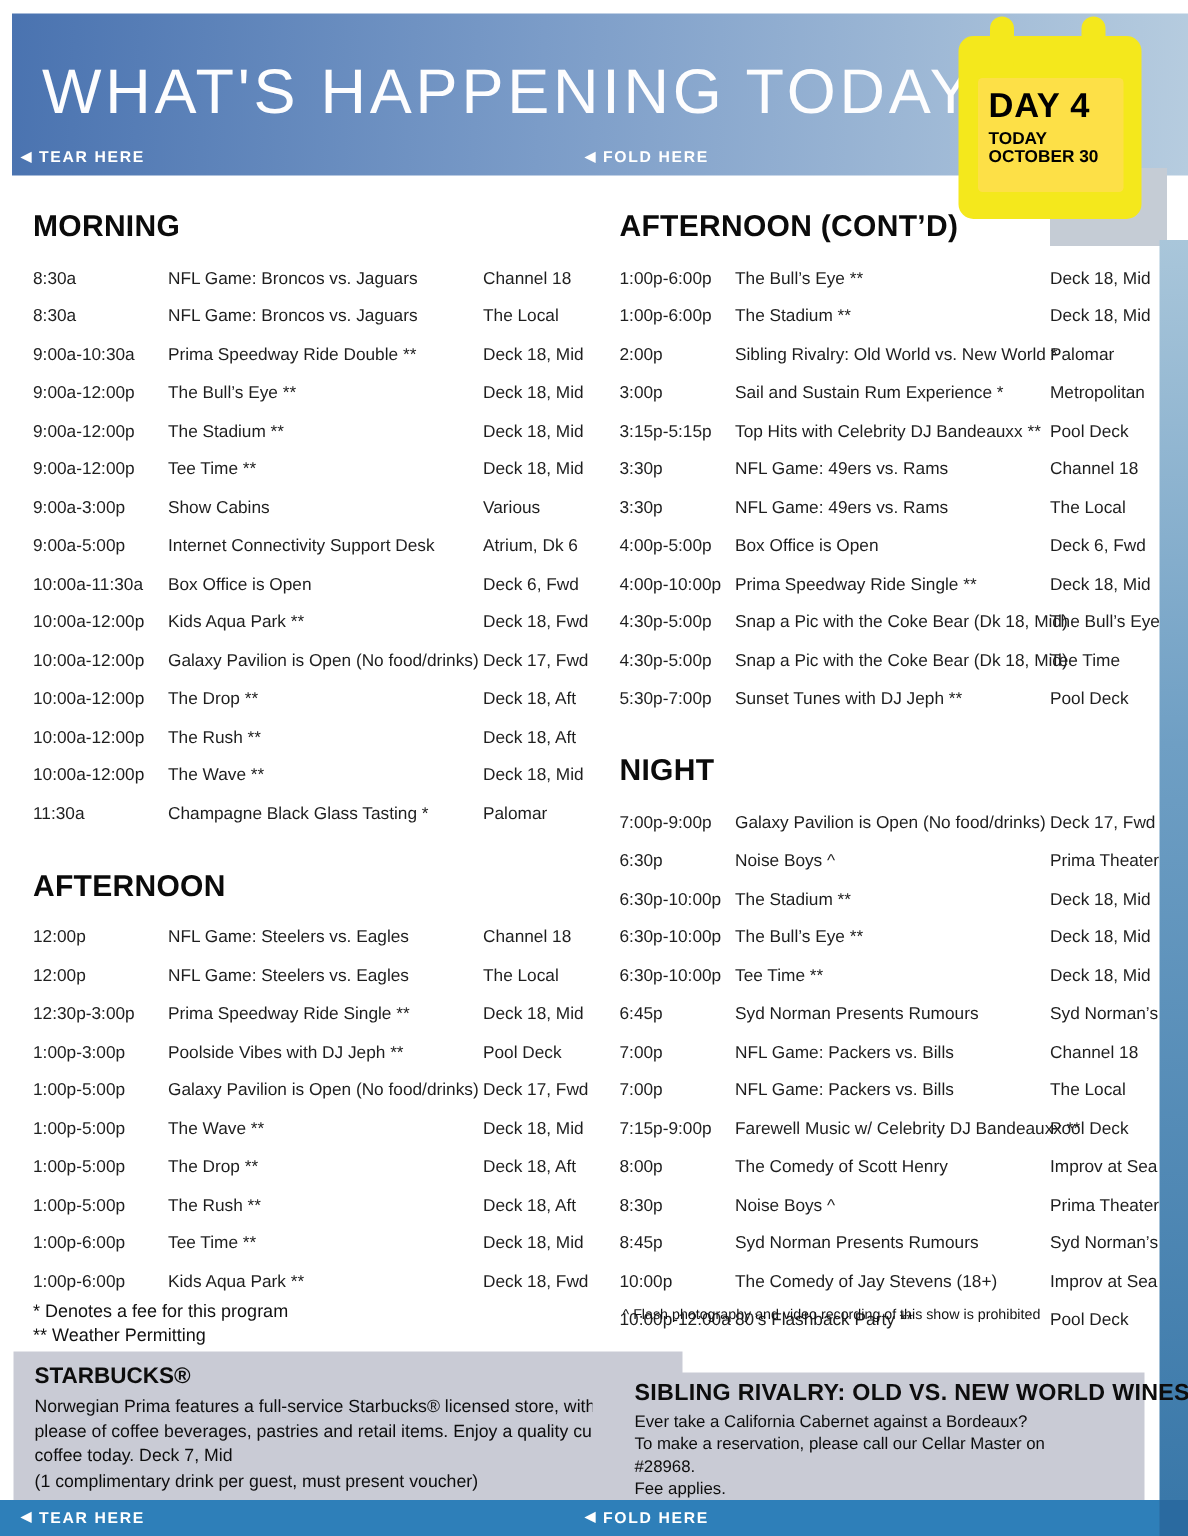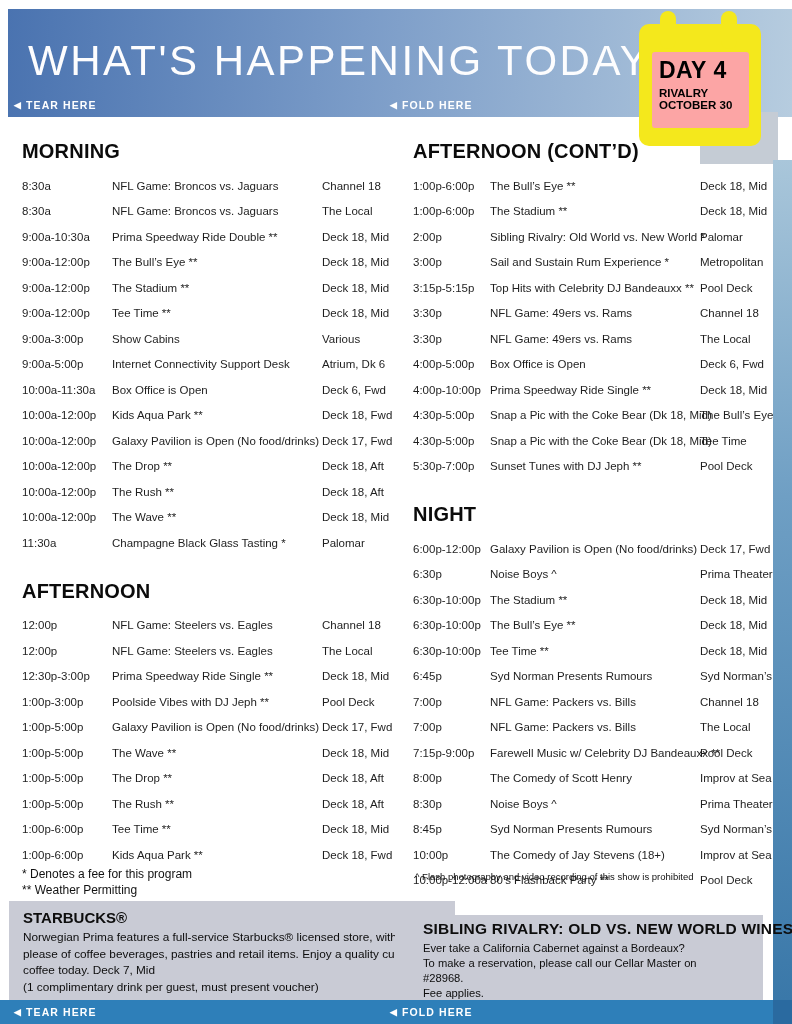--- a/index.html
+++ b/index.html
@@ -41,21 +41,21 @@
     background: #f4e81c; border-radius: 10px;
   }
   .badge-tab {
     position: absolute; top: -13px; width: 16px; height: 38px;
     background: #f4e81c; border-radius: 8px;
   }
   .badge-tab.t1 { left: 21px; }
   .badge-tab.t2 { left: 82px; }
   .badge-card {
     position: absolute; left: 13px; top: 28px; width: 97px; height: 76px;
-    background: #fca5a5; border-radius: 3px; padding: 5px 0 0 7px;
+    background: #fde047; border-radius: 3px; padding: 5px 0 0 7px;
   }
   .badge-day { font-size: 23px; font-weight: 700; letter-spacing: .5px; color: #000; }
   .badge-weekday { font-size: 11.5px; font-weight: 700; margin-top: 3px; color: #000; }
   .badge-date { font-size: 11.5px; font-weight: 700; color: #000; white-space: nowrap; }
 
   
   .right-strip {
     position: absolute; left: 773px; top: 160px; width: 19px; height: 840px;
     background: linear-gradient(#a9c6da 0%, #6f9fc4 40%, #3a78a9 100%);
   }
@@ -120,21 +120,21 @@
   <div class="mark tear"><span class="tri">◀</span><span>TEAR HERE</span></div>
   <div class="mark fold"><span class="tri">◀</span><span>FOLD HERE</span></div>
 </div>
 
 <div class="badge-shadow"></div>
 <div class="badge">
   <div class="badge-tab t1"></div>
   <div class="badge-tab t2"></div>
   <div class="badge-card">
     <div class="badge-day">DAY 4</div>
-    <div class="badge-weekday">RIVALRY</div>
+    <div class="badge-weekday">TODAY</div>
     <div class="badge-date">OCTOBER 30</div>
   </div>
 </div>
 
 <div class="right-strip"></div>
 
 <div class="col left">
     <div class="sec">
       <div class="sec-title">MORNING</div>
       <div class="row">
@@ -327,21 +327,21 @@
       </div>
       <div class="row">
         <span>5:30p-7:00p</span>
         <span>Sunset Tunes with DJ Jeph **</span>
         <span>Pool Deck</span>
       </div>
     </div>
     <div class="sec">
       <div class="sec-title">NIGHT</div>
       <div class="row">
-        <span>6:00p-12:00p</span>
+        <span>7:00p-9:00p</span>
         <span>Galaxy Pavilion is Open (No food/drinks)</span>
         <span>Deck 17, Fwd</span>
       </div>
       <div class="row">
         <span>6:30p</span>
         <span>Noise Boys ^</span>
         <span>Prima Theater</span>
       </div>
       <div class="row">
         <span>6:30p-10:00p</span>

